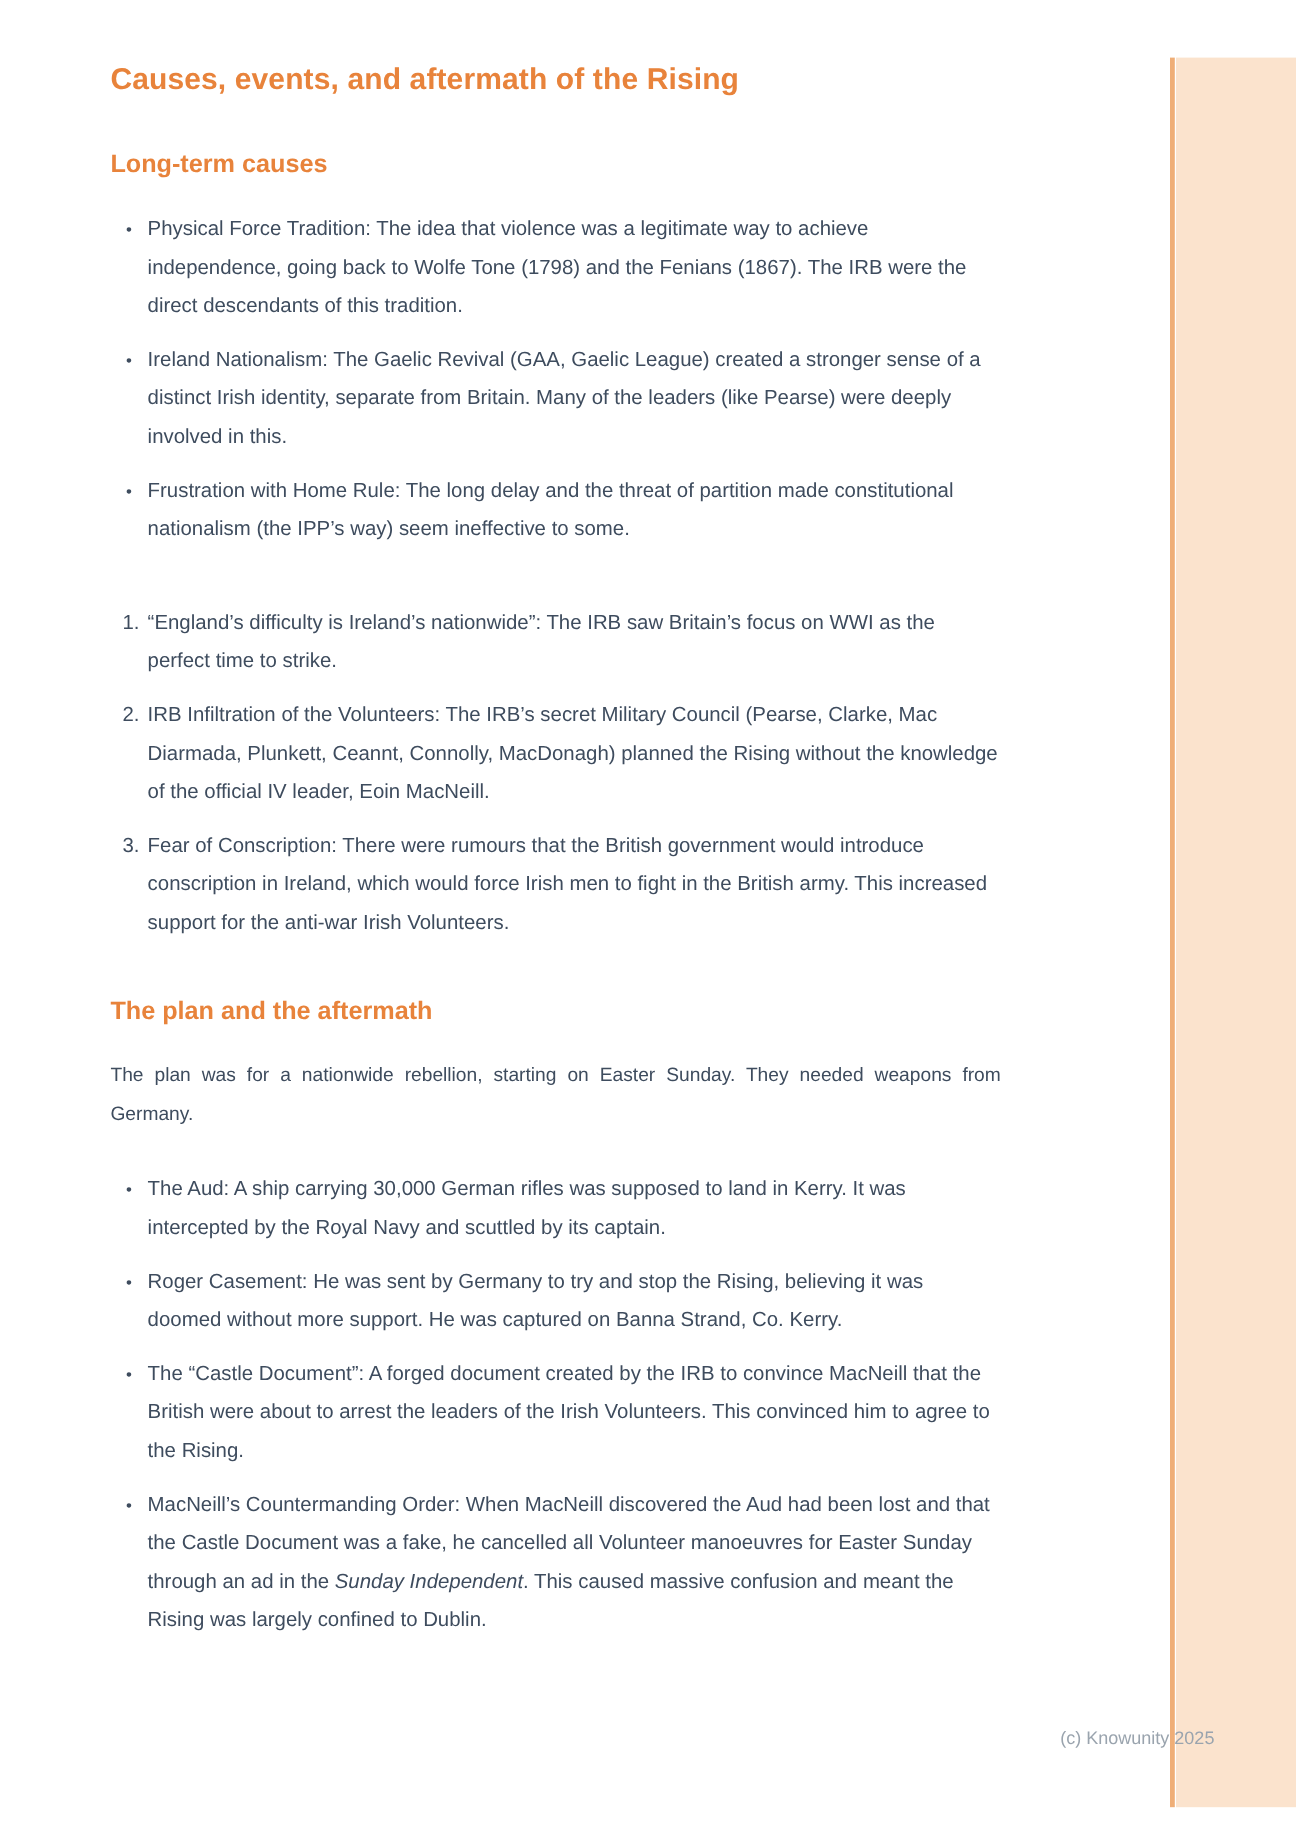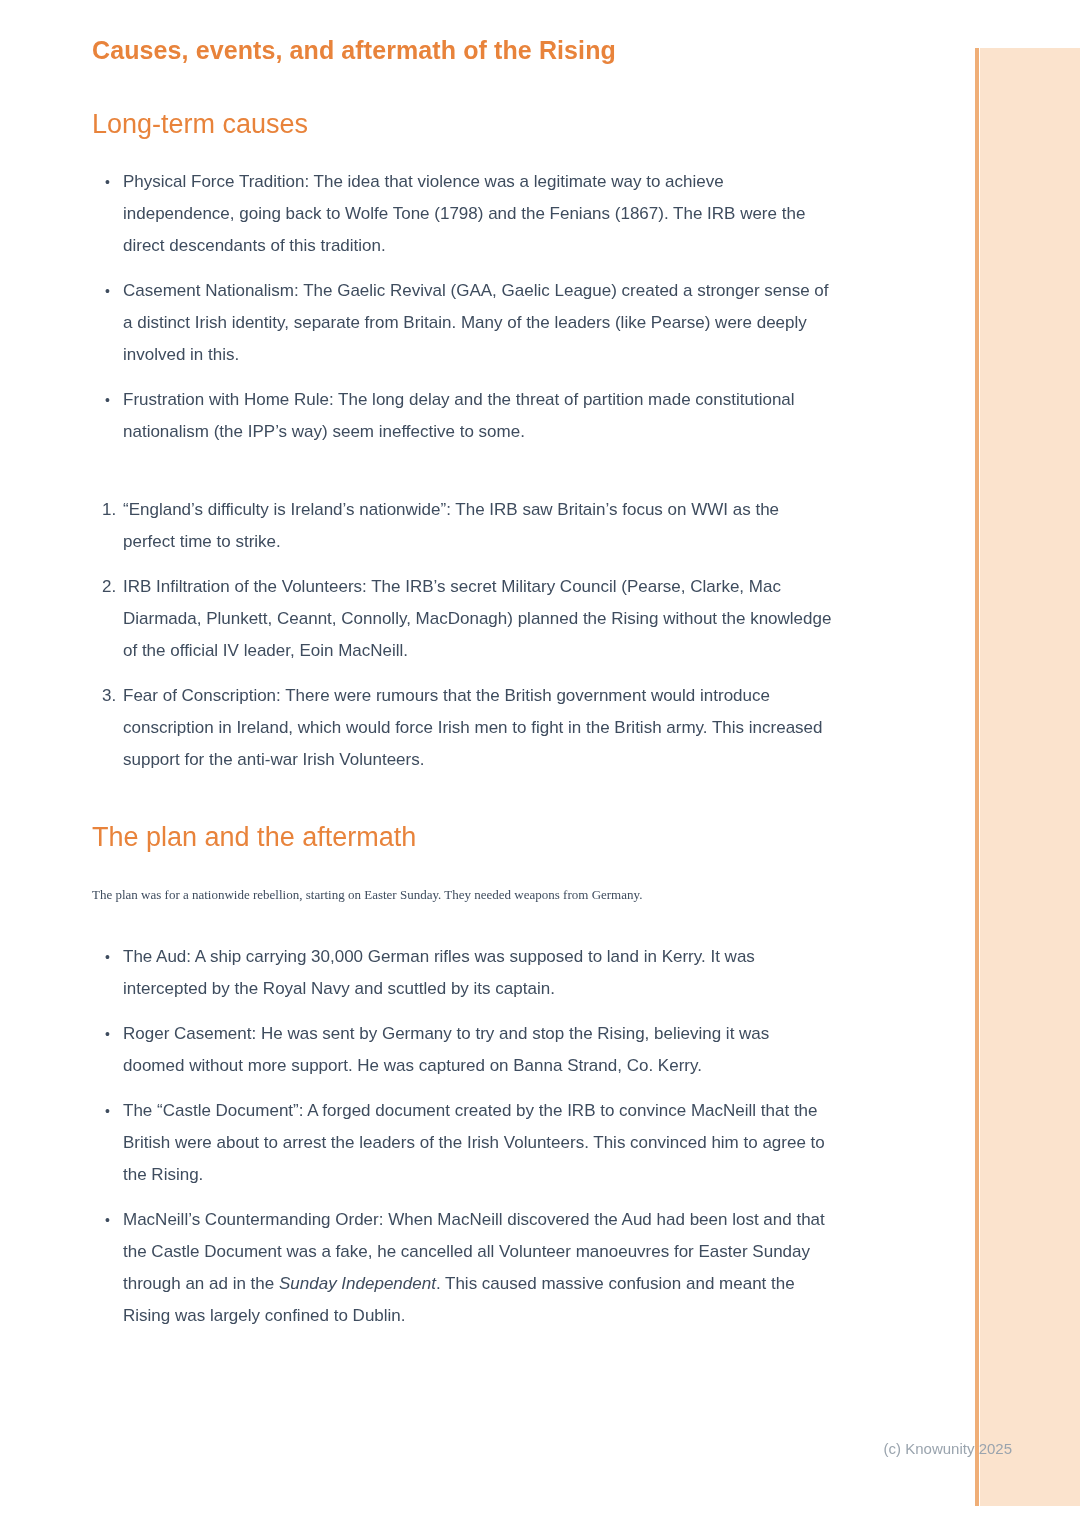--- a/index.html
+++ b/index.html
@@ -32,44 +32,43 @@
     position: absolute;
     top: 48px;
     right: 101px;
     width: 4px;
     height: 1458px;
     background: var(--stripe-line);
   }
   .content {
     position: absolute;
     left: 92px;
-    top: 36px;
+    top: 52px;
     width: 742px;
   }
   h1.page-title {
     margin: 0 0 44px 0;
     font-size: 25px;
     font-weight: 700;
     color: var(--accent);
     letter-spacing: 0.1px;
   }
   .doc-section { margin-top: 46px; }
   .doc-section:first-of-type { margin-top: 0; }
   h2.section-heading {
     margin: 0 0 26px 0;
-    font-size: 27px;
-    font-weight: 400;
+    font-size: 21px;
+    font-weight: 700;
     color: var(--accent);
   }
   p.intro {
     margin: 0 0 30px 0;
-    font-size: 13px;
+    font-size: 16px;
     line-height: 32px;
     text-align: justify;
-    font-family: Liberation Serif, serif;
   }
   .item-list {
     margin: 0;
     padding: 0;
     list-style: none;
   }
   .item-list li {
     display: flex;
     margin-bottom: 13px;
     font-size: 17px;
@@ -108,21 +107,21 @@
   <div id="sections">
       <section class="doc-section">
         <h2 class="section-heading">Long-term causes</h2>
         <ul class="item-list">
           <li>
             <span class="marker dot">•</span>
             <div class="item-text"><span class="b">Physical Force Tradition:</span><span> The idea that violence was a legitimate way to achieve independence, going back to Wolfe Tone (1798) and the Fenians (1867). The IRB were the direct descendants of this tradition.</span></div>
           </li>
           <li>
             <span class="marker dot">•</span>
-            <div class="item-text"><span class="b">Casement Nationalism:</span><span> The Gaelic Revival (GAA, Gaelic League) created a stronger sense of a distinct Irish identity, separate from Britain. Many of the leaders (like Pearse) were deeply involved in this.</span></div>
+            <div class="item-text"><span class="b">Ireland Nationalism:</span><span> The Gaelic Revival (GAA, Gaelic League) created a stronger sense of a distinct Irish identity, separate from Britain. Many of the leaders (like Pearse) were deeply involved in this.</span></div>
           </li>
           <li>
             <span class="marker dot">•</span>
             <div class="item-text"><span class="b">Frustration with Home Rule:</span><span> The long delay and the threat of partition made constitutional nationalism (the IPP’s way) seem ineffective to some.</span></div>
           </li>
         </ul>
       </section>
       <section class="doc-section">
         <ol class="item-list">
           <li>

